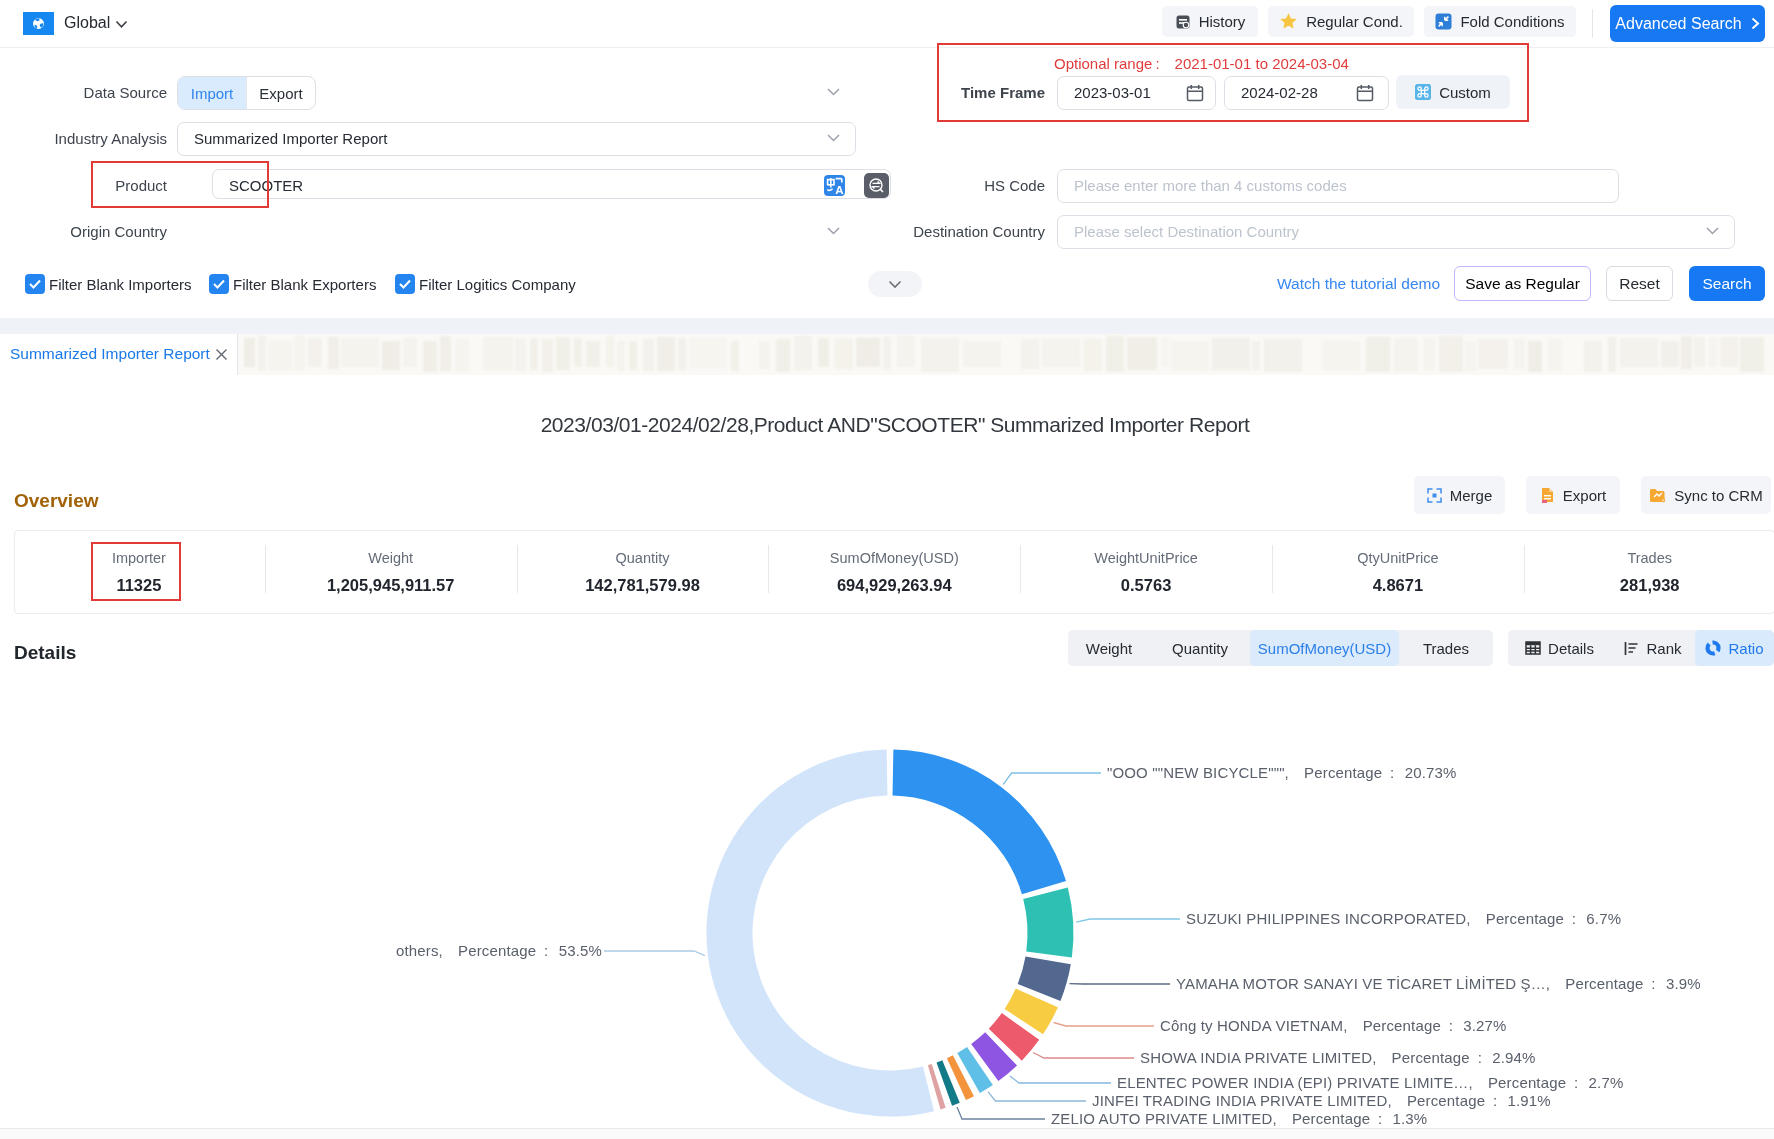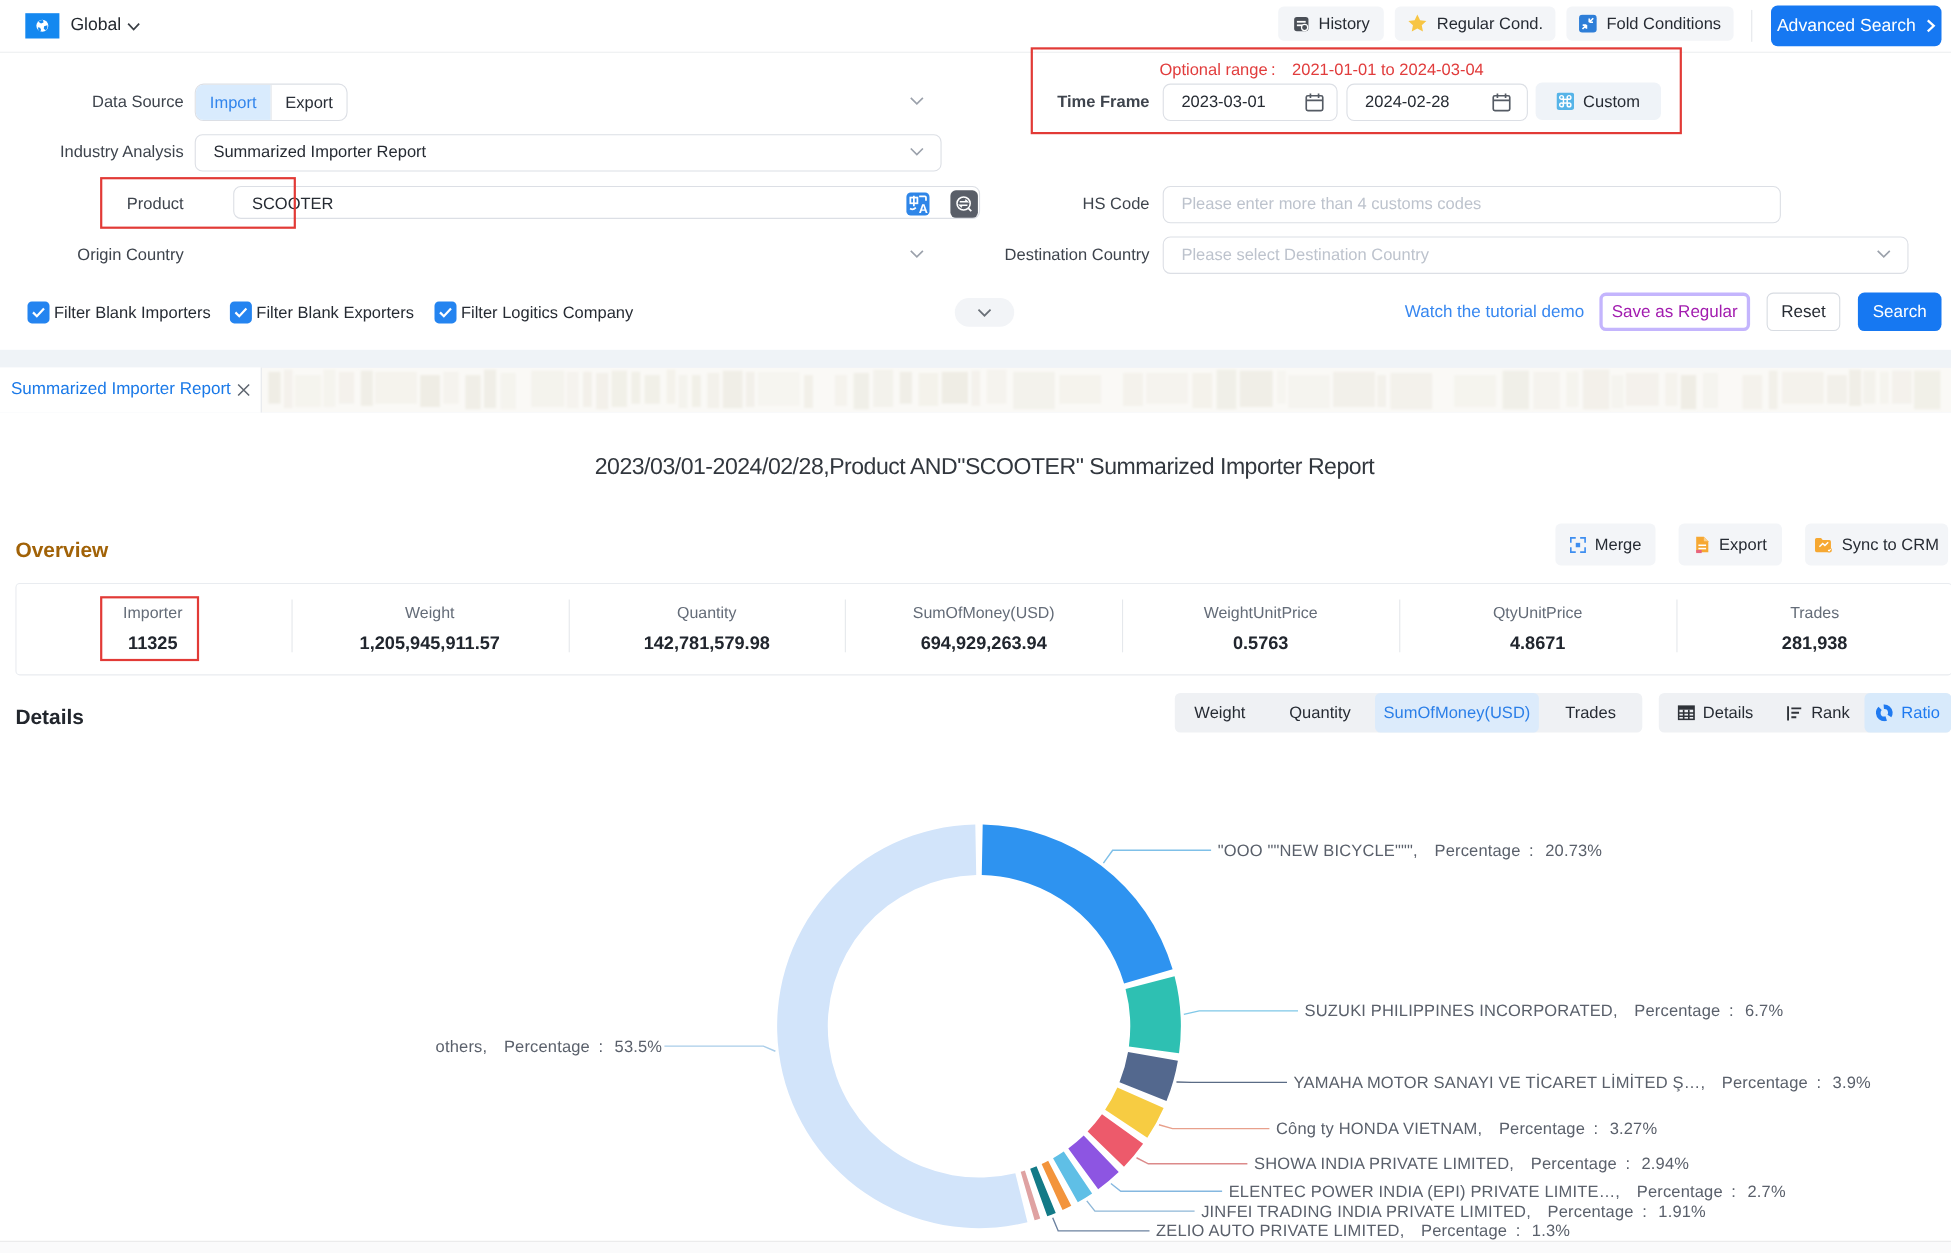--- a/index.html
+++ b/index.html
@@ -174,21 +174,21 @@
         <path d="M1 5 L4.5 8.5 L11 1.5" fill="none" stroke="#fff" stroke-width="2"></path>
       </svg>
     </div>
 <div class="abs" style="left:419px;top:276px;font-size:15px;color:#262B33;">Filter Logitics Company</div>
 <div class="abs" style="left:868px;top:271px;width:54px;height:26px;background:#F2F4F7;border-radius:13px;display:flex;align-items:center;justify-content:center;">
       <svg width="14" height="9" viewBox="0 0 14 9">
         <path d="M1.5 1.5 L7 7 L12.5 1.5" fill="none" stroke="#6A7078" stroke-width="1.6"></path>
       </svg>
     </div>
 <div class="abs" style="left:1277px;top:275px;font-size:15.5px;color:#3787F0;">Watch the tutorial demo</div>
-<div class="abs" style="left:1454px;top:266px;width:137px;height:35px;border:3px solid #c4b5fd;border-radius:6px;font-size:15.5px;color:#a21caf;display:flex;align-items:center;justify-content:center;background:#fff;">Save as Regular</div>
+<div class="abs" style="left:1454px;top:266px;width:137px;height:35px;border:1px solid #c4b5fd;border-radius:6px;font-size:15.5px;color:#000000;display:flex;align-items:center;justify-content:center;background:#fff;">Save as Regular</div>
 <div class="abs" style="left:1606px;top:266px;width:67px;height:35px;border:1px solid #D8DCE2;border-radius:6px;font-size:15.5px;color:#262B33;display:flex;align-items:center;justify-content:center;background:#fff;">Reset</div>
 <div class="abs" style="left:1689px;top:266px;width:76px;height:35px;background:#1678F2;border-radius:6px;font-size:15.5px;color:#fff;display:flex;align-items:center;justify-content:center;">Search</div>
 
 <div class="abs" style="left:0;top:318px;width:1774px;height:57px;background:#EFF3F7;"></div>
 <div id="tabpattern" class="abs" style="left:238px;top:334px;width:1536px;height:41px;overflow:hidden;">
       <svg width="1536" height="41" viewBox="0 0 1536 41" style="display:block;">
         <defs>
           <filter id="b" x="-5%" y="-20%" width="110%" height="140%">
             <feGaussianBlur stdDeviation="1.2"></feGaussianBlur>
           </filter>

